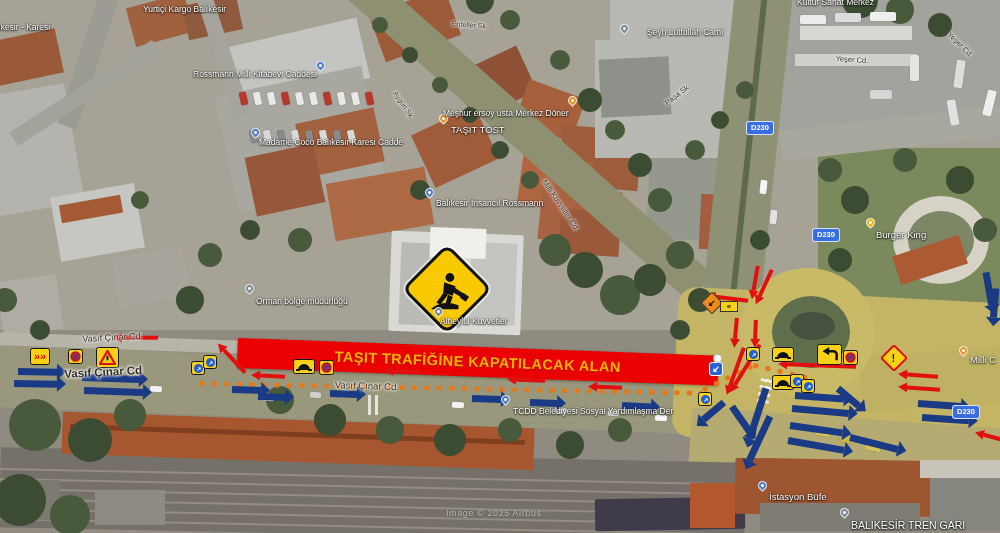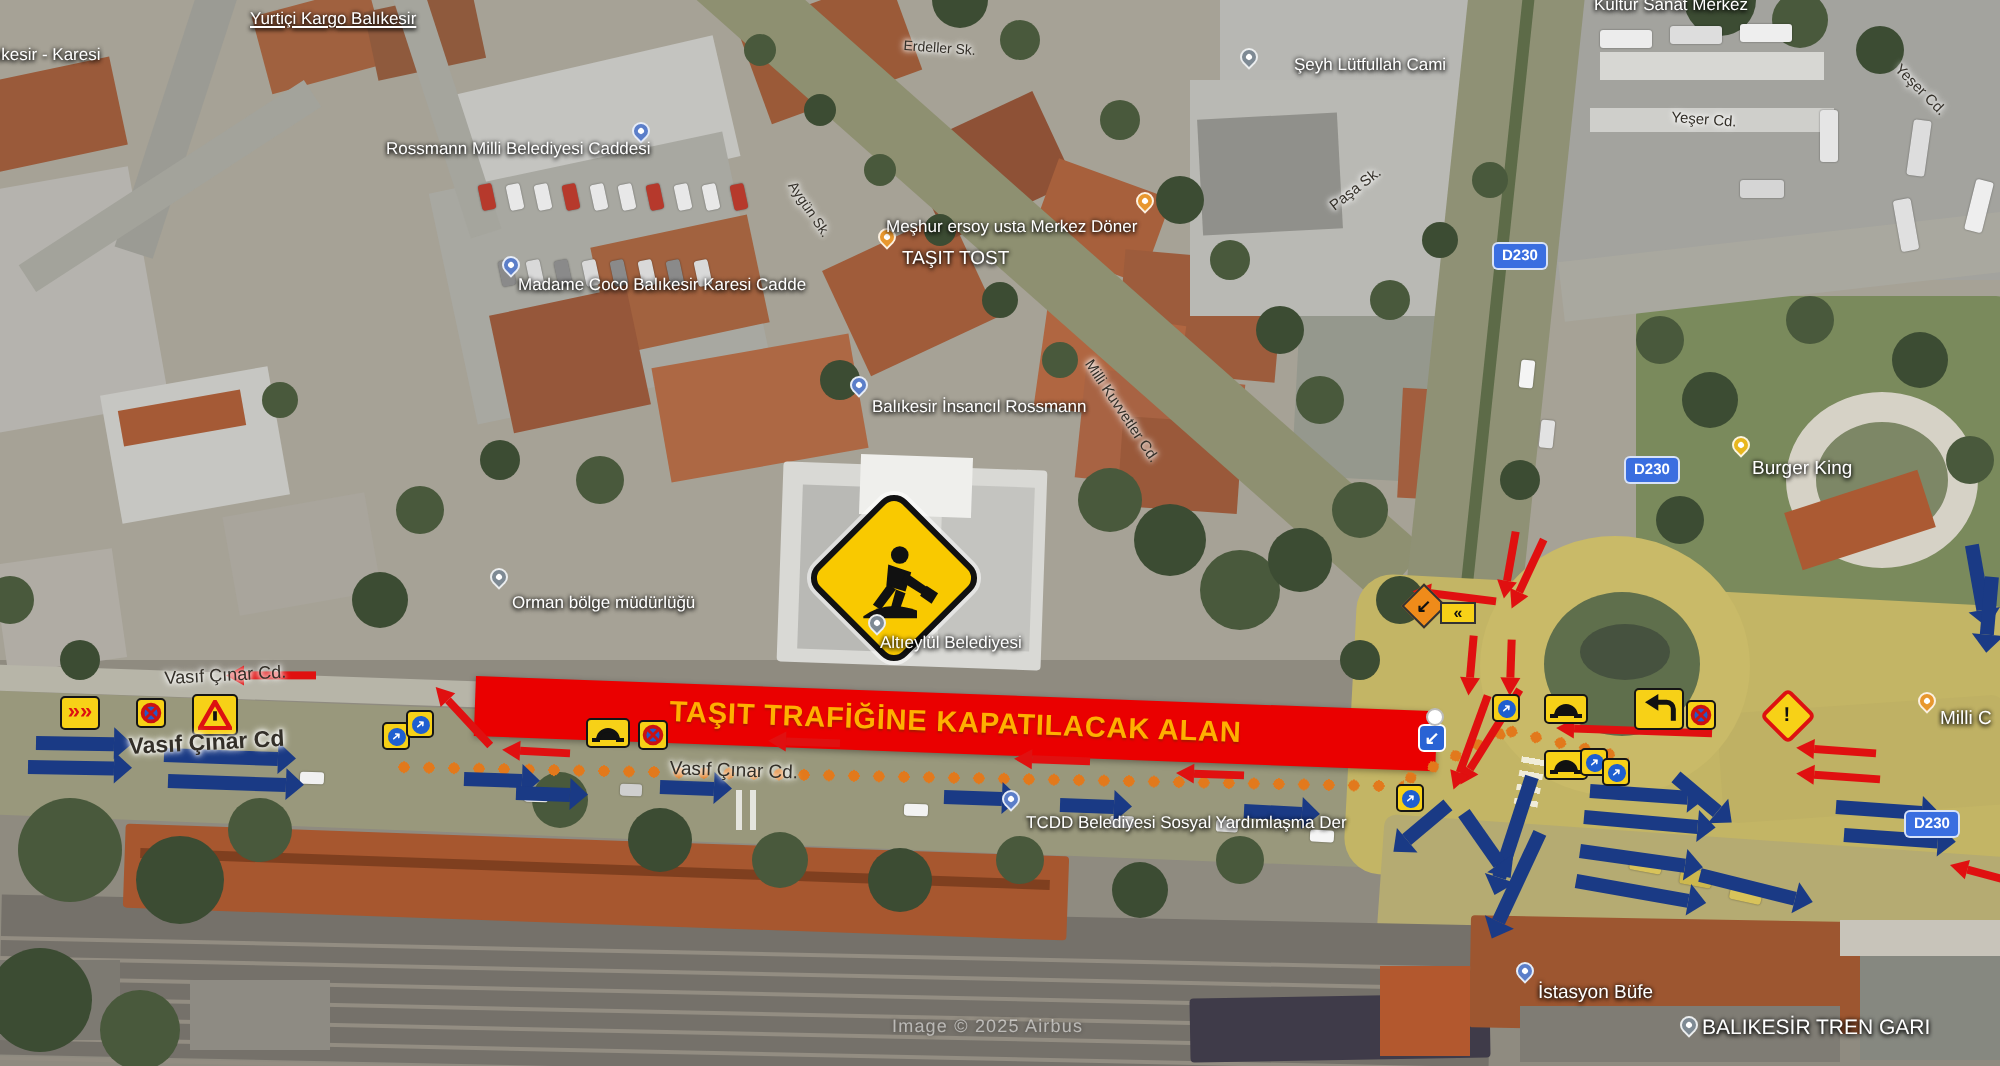--- a/index.html
+++ b/index.html
@@ -506,34 +506,34 @@
       </div>
       <div class="pin" style="left: 840px; top: 508px; background: rgb(126, 138, 148);">
         <i></i>
       </div>
       <div class="pin" style="left: 620px; top: 24px; background: rgb(126, 138, 148);">
         <i></i>
       </div>
       <div class="pin" style="left: 866px; top: 218px; background: rgb(232, 183, 30);">
         <i></i>
       </div>
-      <div class="lbl " style="left: 125px; top: 4px; text-decoration: underline;">Yurtiçi Kargo Balıkesir</div>
+      <div class="lbl " style="left: 143px; top: 4px;">Yurtiçi Kargo Balıkesir</div>
       <div class="lbl " style="left: -14px; top: 22px;">Balıkesir - Karesi</div>
-      <div class="lbl " style="left: 193px; top: 69px;">Rossmann Milli Belediyesi Caddesi</div>
+      <div class="lbl " style="left: 193px; top: 69px;">Rossmann Milli Kitabevi Caddesi</div>
       <div class="lbl " style="left: 259px; top: 137px;">Madame Coco Balıkesir Karesi Cadde</div>
       <div class="lbl " style="left: 443px; top: 108px;">Meşhur ersoy usta Merkez Döner</div>
       <div class="lbl " style="left: 451px; top: 124px; font-size: 9.5px;">TAŞIT TOST</div>
       <div class="lbl " style="left: 436px; top: 198px;">Balıkesir İnsancıl Rossmann</div>
       <div class="lbl " style="left: 647px; top: 27px;">Şeyh Lütfullah Cami</div>
       <div class="lbl " style="left: 797px; top: -3px;">Kültür Sanat Merkez</div>
       <div class="lbl " style="left: 256px; top: 296px;">Orman bölge müdürlüğü</div>
-      <div class="lbl " style="left: 440px; top: 316px;">Altıeylül Belediyesi</div>
+      <div class="lbl " style="left: 440px; top: 316px;">Altıeylül Kuvvetler</div>
       <div class="lbl " style="left: 513px; top: 406px;">TCDD Belediyesi Sosyal Yardımlaşma Der</div>
       <div class="lbl " style="left: 769px; top: 491px; font-size: 9.5px;">İstasyon Büfe</div>
-      <div class="lbl " style="left: 851px; top: 508px; font-size: 10.5px;">BALIKESİR TREN GARI</div>
+      <div class="lbl " style="left: 851px; top: 519px; font-size: 10.5px;">BALIKESİR TREN GARI</div>
       <div class="lbl " style="left: 876px; top: 229px; font-size: 9.5px;">Burger King</div>
       <div class="lbl " style="left: 970px; top: 354px; font-size: 9.5px;">Milli C</div>
       <div class="lbl street" style="left: 82px; top: 334px; font-size: 9px; transform: rotate(-3deg); transform-origin: left top;">Vasıf Çınar Cd.</div>
       <div class="lbl street" style="left: 64px; top: 368px; font-size: 11.5px; font-weight: bold; transform: rotate(-3deg); transform-origin: left top;">Vasıf Çınar Cd</div>
       <div class="lbl street" style="left: 335px; top: 379px; font-size: 9.5px; transform: rotate(2deg); transform-origin: left top;">Vasıf Çınar Cd.</div>
       <div class="lbl street" style="left: 836px; top: 54px; font-size: 7.5px; transform: rotate(4deg); transform-origin: left top;">Yeşer Cd.</div>
       <div class="lbl street" style="left: 952px; top: 30px; font-size: 7.5px; transform: rotate(45deg); transform-origin: left top;">Yeşer Cd.</div>
       <div class="lbl street" style="left: 663px; top: 100px; font-size: 7.5px; transform: rotate(-38deg); transform-origin: left top;">Paşa Sk.</div>
       <div class="lbl street" style="left: 548px; top: 178px; font-size: 7.5px; transform: rotate(56deg); transform-origin: left top;">Milli Kuvvetler Cd.</div>
       <div class="lbl street" style="left: 452px; top: 20px; font-size: 7px; transform: rotate(4deg); transform-origin: left top;">Erdeller Sk.</div>

